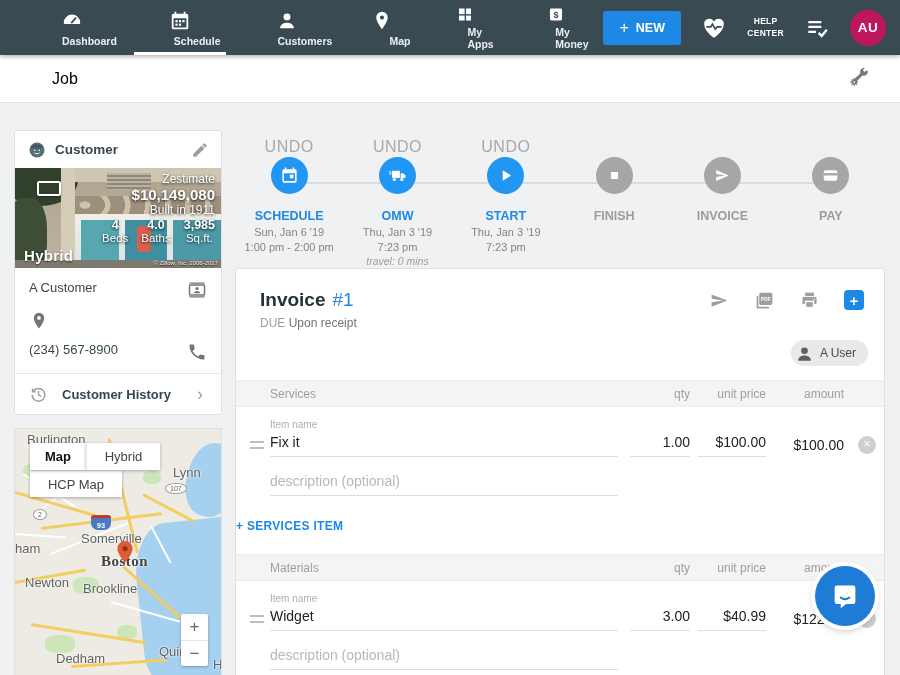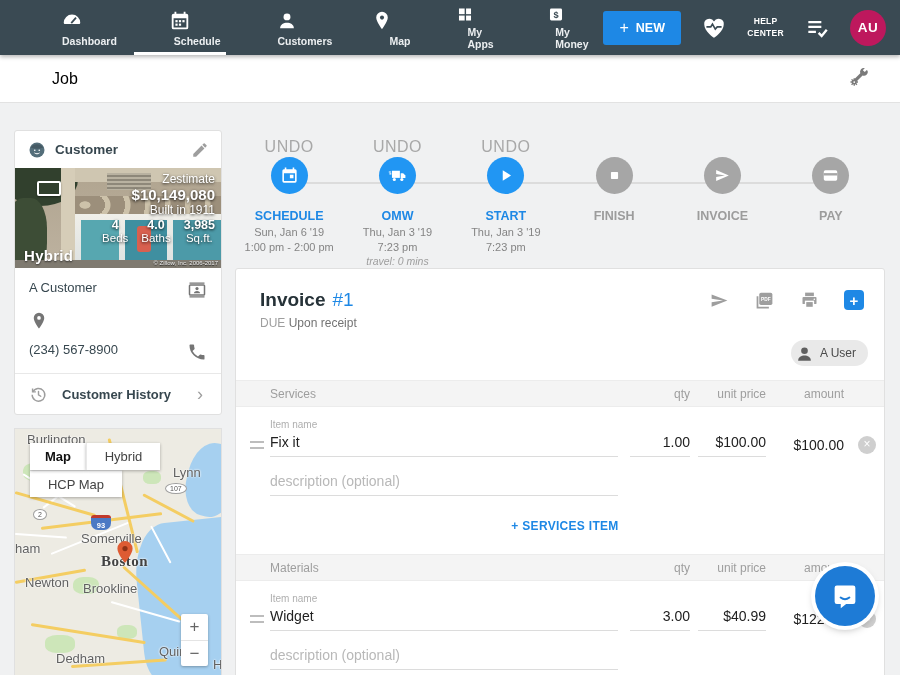--- a/index.html
+++ b/index.html
@@ -143,21 +143,21 @@
     border-bottom:2px solid #BDBDBD; cursor:grab; }
   .fld { border:none; border-bottom:1px solid #DCDCDC; font-size:14px; color:#212121;
     padding:2px 0 6px; outline:none; width:100%; background:transparent;
     font-family:"Liberation Sans", sans-serif; }
   .fld.rt { text-align:right; }
   .amt { font-size:14px; color:#212121; text-align:right; padding-right:14px; }
   .xbtn { width:18px; height:18px; border-radius:50%; background:#CFCFCF; color:#fff;
     font-size:12px; line-height:17px; text-align:center; cursor:pointer; }
   .desc-row { margin:14px 0 0 34px; width:348px; }
   .fld::placeholder { color:#B8B8B8; }
-  .addrow { text-align:center; padding:20px 34px 20px 0;margin-left:44px; }
+  .addrow { text-align:left; padding:20px 34px 20px 0; }
   .addlink { font-size:12px; font-weight:bold; color:#1E88E5; letter-spacing:.3px; cursor:pointer; }
 
   
   .chat { position:absolute; left:815px; top:566px; width:60px; height:60px; border-radius:50%;
     background:#1E7BD6; box-shadow:0 0 0 4px #fff, 0 3px 8px rgba(0,0,0,.35); z-index:60;
     display:flex; align-items:center; justify-content:center; cursor:pointer; }
   .chat svg { width:30px; height:30px; }
 </style>
 </head>
 <body>

